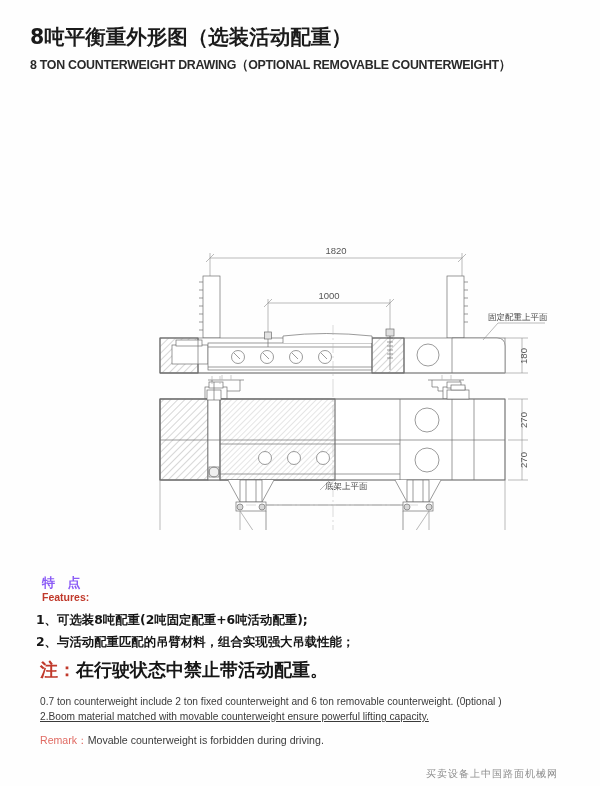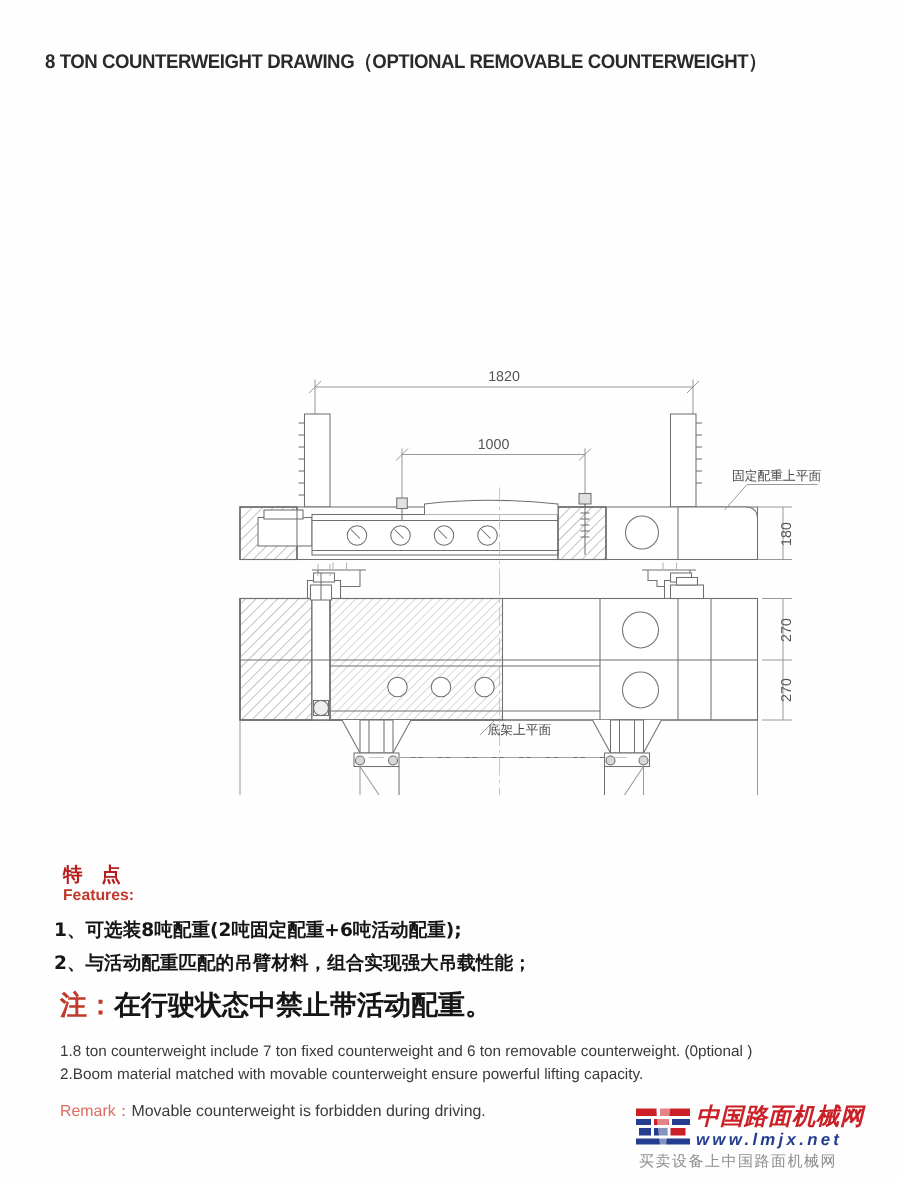--- a/index.html
+++ b/index.html
@@ -61,21 +61,21 @@
     left: 0;
     top: 570px;
     width: 600px;
   }
   .feat-head-cn {
     position: absolute;
     left: 42px;
     top: 4px;
     font-size: 13px;
     font-weight: bold;
-    color: #b91c1c;
+    color: #8b5cf6;
     letter-spacing: 4px;
     font-family: "DejaVu Sans", sans-serif;
   }
   .feat-head-en {
     position: absolute;
     left: 42px;
     top: 21px;
     font-size: 10.5px;
     font-weight: bold;
     color: #c0392b;
@@ -105,21 +105,21 @@
   #cn-note .mark { color: #c0392b; }
   .en-line {
     position: absolute;
     left: 40px;
     font-size: 10.2px;
     color: #3a3a3a;
     white-space: nowrap;
     font-family: "Liberation Sans", sans-serif;
   }
   #en-1 { top: 126px; }
-  #en-2 { top: 141px; }
+  #en-2 { top: 141px; text-decoration: underline; }
   #en-remark {
     position: absolute;
     left: 40px;
     top: 164px;
     font-size: 10.6px;
     color: #3a3a3a;
     white-space: nowrap;
     font-family: "Liberation Sans", sans-serif;
   }
   #en-remark .mark { color: #e06b63; }
@@ -171,20 +171,21 @@
     color: #8e8e8e;
     letter-spacing: 1px;
     white-space: nowrap;
     font-family: "DejaVu Sans", sans-serif;
   }
 </style>
 </head>
 <body>
 
 <div id="header">
+  <div id="title-cn">8吨平衡重外形图（选装活动配重）</div>
   <div id="title-en">8 TON COUNTERWEIGHT DRAWING（OPTIONAL REMOVABLE COUNTERWEIGHT）</div>
 </div>
 
 <div id="drawing-wrap">
 <svg id="drawing-svg" width="600" height="420" viewBox="0 0 600 420" xmlns="http://www.w3.org/2000/svg">
   <defs>
     <pattern id="hatch" width="5" height="5" patternUnits="userSpaceOnUse" patternTransform="rotate(45)">
       <line x1="0" y1="0" x2="0" y2="5" stroke="#9a9a9a" stroke-width="0.8"></line>
     </pattern>
     <pattern id="hatch2" width="4" height="4" patternUnits="userSpaceOnUse" patternTransform="rotate(45)">
@@ -448,41 +449,21 @@
 
 <div id="notes">
   <div class="feat-head-cn">特 点</div>
   <div class="feat-head-en">Features:</div>
 
   <div class="cn-line" id="cn-1">1、可选装8吨配重(2吨固定配重+6吨活动配重);</div>
   <div class="cn-line" id="cn-2">2、与活动配重匹配的吊臂材料，组合实现强大吊载性能；</div>
 
   <div id="cn-note"><span class="mark">注：</span><span>在行驶状态中禁止带活动配重。</span></div>
 
-  <div class="en-line" id="en-1">1.8 ton counterweight include 7 ton fixed counterweight and 6 ton removable counterweight. (0ptional )</div>
+  <div class="en-line" id="en-1">0.7 ton counterweight include 2 ton fixed counterweight and 6 ton removable counterweight. (0ptional )</div>
   <div class="en-line" id="en-2">2.Boom material matched with movable counterweight ensure powerful lifting capacity.</div>
 
   <div id="en-remark"><span class="mark">Remark：</span><span>Movable counterweight is forbidden during driving.</span></div>
 </div>
 
 <div id="watermark">
-  <div id="wm-row">
-    <div id="wm-logo">
-      <svg width="36" height="26" viewBox="0 0 36 26" xmlns="http://www.w3.org/2000/svg">
-        <rect x="0" y="1" width="14" height="5" fill="#cc2027"></rect>
-        <rect x="16" y="1" width="20" height="5" fill="#cc2027"></rect>
-        <rect x="0" y="8" width="10" height="4" fill="#243d8f"></rect>
-        <rect x="12" y="8" width="10" height="4" fill="#cc2027"></rect>
-        <rect x="24" y="8" width="12" height="4" fill="#243d8f"></rect>
-        <rect x="2" y="14" width="8" height="5" fill="#243d8f"></rect>
-        <rect x="12" y="14" width="9" height="5" fill="#243d8f"></rect>
-        <rect x="23" y="14" width="10" height="5" fill="#cc2027"></rect>
-        <rect x="0" y="21" width="36" height="4" fill="#243d8f"></rect>
-        <path d="M13 0 L23 0 L20 26 L16 26 Z" fill="#ffffff" opacity="0.45"></path>
-      </svg>
-    </div>
-    <div id="wm-text-col">
-      <div id="wm-cn">中国路面机械网</div>
-      <div id="wm-url">www.lmjx.net</div>
-    </div>
-  </div>
   <div id="wm-bottom">买卖设备上中国路面机械网</div>
 </div>
 
 </body></html>

